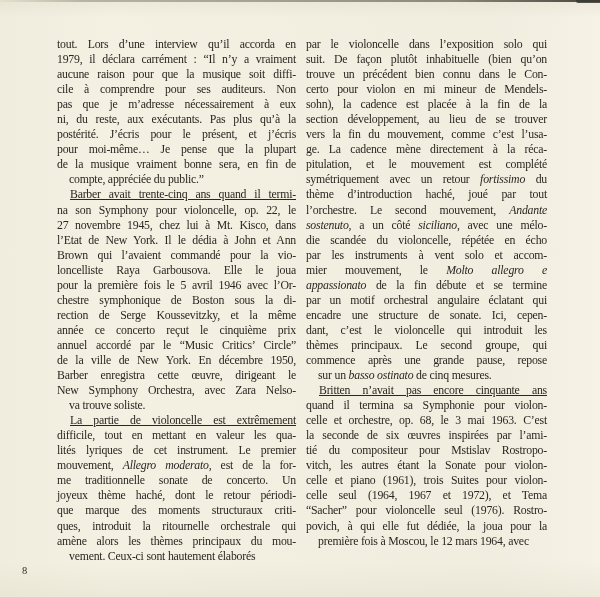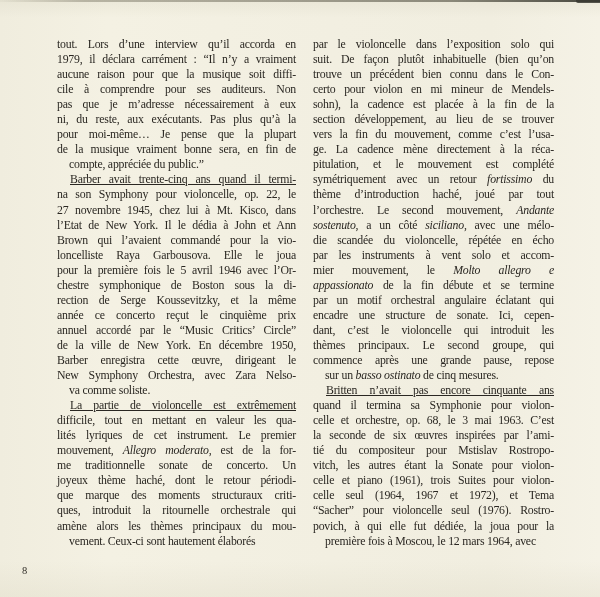--- a/index.html
+++ b/index.html
@@ -28,21 +28,21 @@
     position: absolute; top: 0; right: 0; width: 24px; height: 3px;
     background: #3a3a32; opacity: 0.85; border-radius: 0 0 0 2px;
   }
   .col {
     position: absolute; top: 37px;
     font-size: 11.8px; line-height: 15.05px;
     letter-spacing: -0.22px;
     text-align: justify;
   }
   .col-left  { left: 57px;  width: 239px; }
-  .col-right { left: 313px; width: 241px; }
+  .col-right { left: 306px; width: 241px; }
   .line {
     text-align: justify;
     text-align-last: justify;
     -moz-text-align-last: justify;
     text-justify: inter-word;
     white-space: nowrap;
   }
   .line.last { text-align-last: left; margin-left: 12px; -moz-text-align-last: left; }
   .line.indent { text-indent: 13px; text-decoration: underline; }
   .it { font-style: italic; }
@@ -59,38 +59,39 @@
   <div class="edge-top"></div>
   <div class="corner-mark"></div>
 
   <div class="col col-left">
       <div class="line"><span>tout. Lors d’une interview qu’il accorda en</span></div>
       <div class="line"><span>1979, il déclara carrément : “Il n’y a vraiment</span></div>
       <div class="line"><span>aucune raison pour que la musique soit diffi-</span></div>
       <div class="line"><span>cile à comprendre pour ses auditeurs. Non</span></div>
       <div class="line"><span>pas que je m’adresse nécessairement à eux</span></div>
       <div class="line"><span>ni, du reste, aux exécutants. Pas plus qu’à la</span></div>
+      <div class="line"><span>postérité. J’écris pour le présent, et j’écris</span></div>
       <div class="line"><span>pour moi-même… Je pense que la plupart</span></div>
       <div class="line"><span>de la musique vraiment bonne sera, en fin de</span></div>
       <div class="line last"><span>compte, appréciée du public.”</span></div>
       <div class="line indent"><span>Barber avait trente-cinq ans quand il termi-</span></div>
       <div class="line"><span>na son Symphony pour violoncelle, op. 22, le</span></div>
       <div class="line"><span>27 novembre 1945, chez lui à Mt. Kisco, dans</span></div>
       <div class="line"><span>l’Etat de New York. Il le dédia à John et Ann</span></div>
       <div class="line"><span>Brown qui l’avaient commandé pour la vio-</span></div>
       <div class="line"><span>loncelliste Raya Garbousova. Elle le joua</span></div>
       <div class="line"><span>pour la première fois le 5 avril 1946 avec l’Or-</span></div>
       <div class="line"><span>chestre symphonique de Boston sous la di-</span></div>
       <div class="line"><span>rection de Serge Koussevitzky, et la même</span></div>
       <div class="line"><span>année ce concerto reçut le cinquième prix</span></div>
       <div class="line"><span>annuel accordé par le “Music Critics’ Circle”</span></div>
       <div class="line"><span>de la ville de New York. En décembre 1950,</span></div>
       <div class="line"><span>Barber enregistra cette œuvre, dirigeant le</span></div>
       <div class="line"><span>New Symphony Orchestra, avec Zara Nelso-</span></div>
-      <div class="line last"><span>va comme soliste.</span></div>
+      <div class="line last"><span>va trouve soliste.</span></div>
       <div class="line indent"><span>La partie de violoncelle est extrêmement</span></div>
       <div class="line"><span>difficile, tout en mettant en valeur les qua-</span></div>
       <div class="line"><span>lités lyriques de cet instrument. Le premier</span></div>
       <div class="line"><span>mouvement, </span><span class="it">Allegro moderato</span><span>, est de la for-</span></div>
       <div class="line"><span>me traditionnelle sonate de concerto. Un</span></div>
       <div class="line"><span>joyeux thème haché, dont le retour périodi-</span></div>
       <div class="line"><span>que marque des moments structuraux criti-</span></div>
       <div class="line"><span>ques, introduit la ritournelle orchestrale qui</span></div>
       <div class="line"><span>amène alors les thèmes principaux du mou-</span></div>
       <div class="line last"><span>vement. Ceux-ci sont hautement élaborés</span></div>

